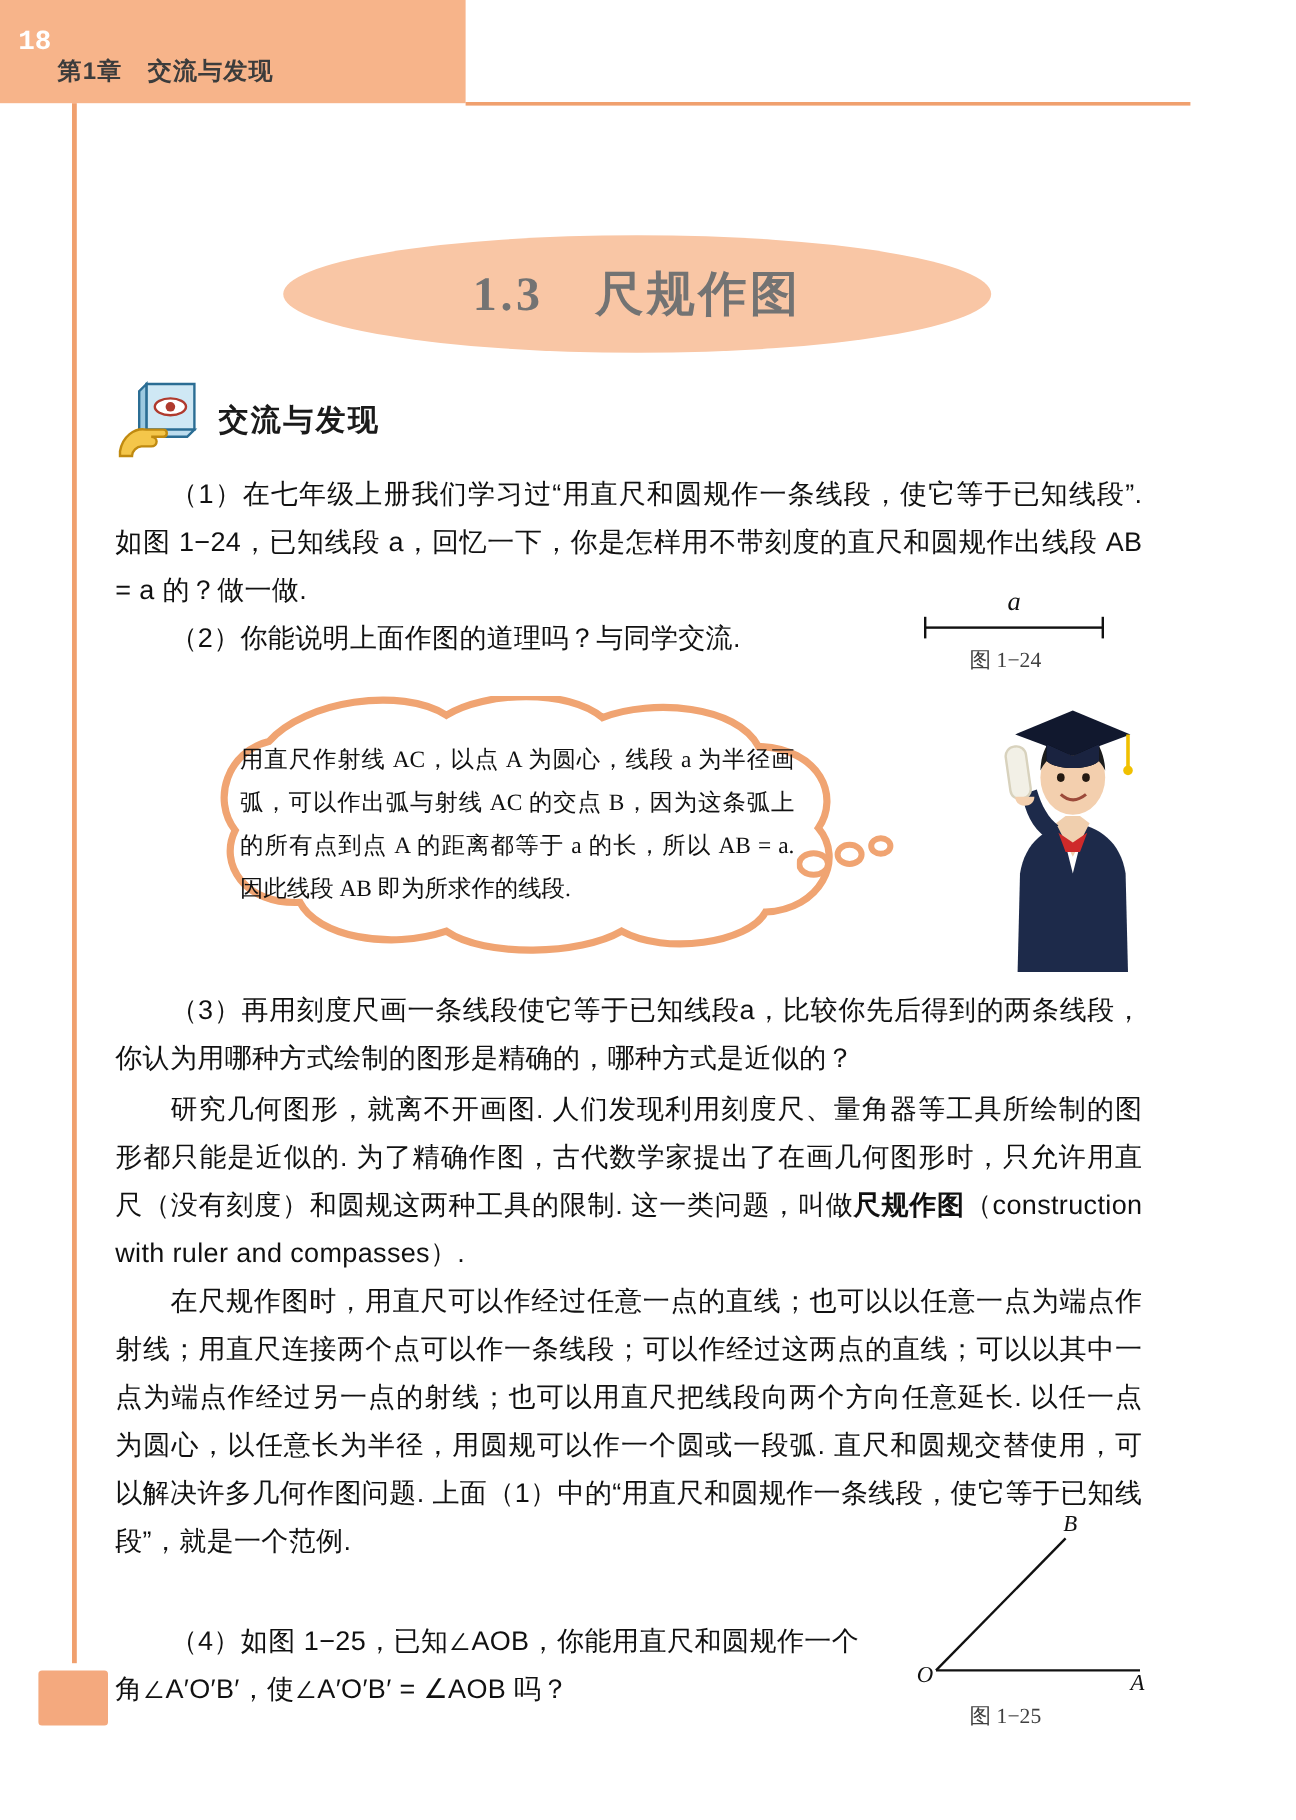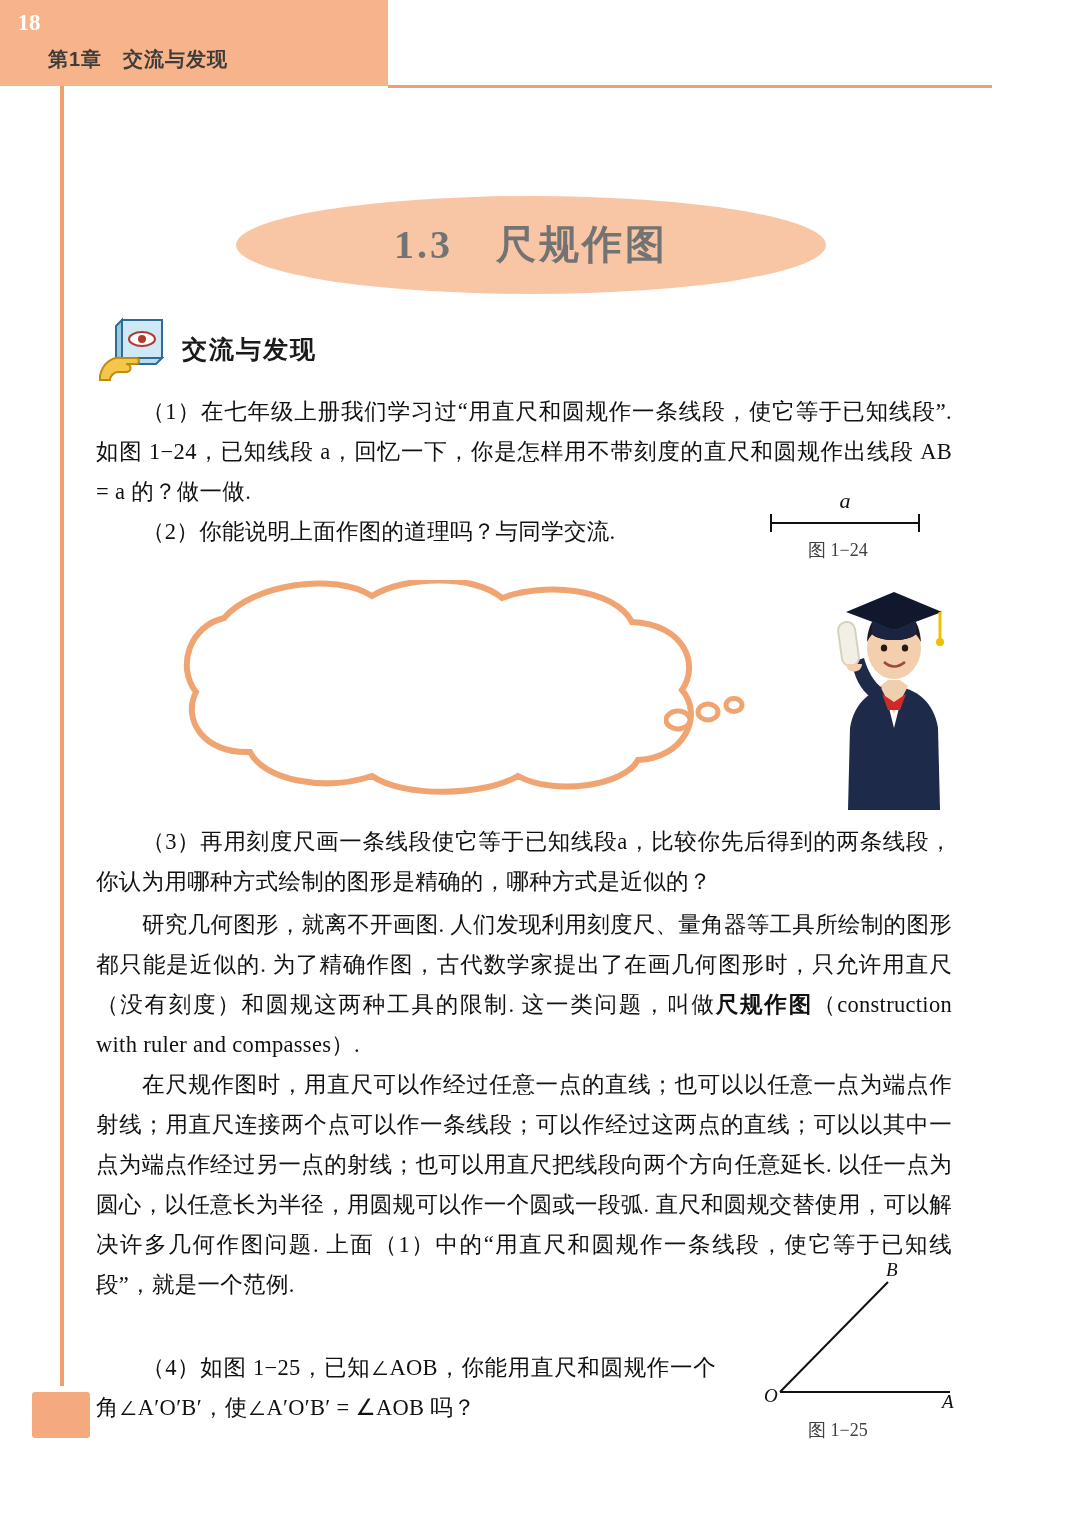--- a/index.html
+++ b/index.html
@@ -30,23 +30,23 @@
   .left-bar{
     position:absolute;left:60px;top:86px;width:4px;height:1300px;
     background:#f0a06e;
   }
   
   .page-num-box{
     position:absolute;left:32px;top:1392px;width:58px;height:46px;
     background:#f4a97e;border-radius:3px;
   }
   .page-num{
-    position:absolute;left:0;top:0;width:58px;height:46px;
+    position:absolute;left:0;top:12px;width:58px;height:46px;
     line-height:46px;text-align:center;
-    font-family:Liberation Serif, serif;
+    font-family:Liberation Mono, monospace;
     font-size:23px;color:#ffffff;font-weight:bold;
   }
   
   .title-oval{
     position:absolute;left:236px;top:196px;width:590px;height:98px;
     background:#f9c6a5;
     border-radius:50% / 50%;
   }
   .title-text{
     position:absolute;left:236px;top:196px;width:590px;height:98px;
@@ -61,21 +61,21 @@
   }
   .sec-heading{
     position:absolute;left:182px;top:333px;
     font-family:Liberation Mono, monospace;
     font-size:25px;font-weight:bold;color:#1a1a1a;
     letter-spacing:2px;white-space:nowrap;
   }
   
   .para{
     position:absolute;
-    font-family:Liberation Serif, serif;
+    font-family:Liberation Sans, sans-serif;
     font-size:22.5px;
     line-height:40px;
     color:#111;
     text-align:justify;
     letter-spacing:0.3px;
   }
   .indent{ text-indent:46px; }
   b.kw{ font-weight:bold; }
   
   .fig24{
@@ -166,20 +166,21 @@
              C380 216 300 218 268 196
              C220 212 160 200 146 172
              C100 174 78 140 92 112
              C72 86 86 46 120 38 Z" fill="#ffffff" stroke="#f0a472" stroke-width="6"></path>
   </svg>
   <svg style="position:absolute;left:560px;top:112px;" width="86" height="46" viewBox="0 0 86 46">
     <ellipse cx="14" cy="28" rx="12" ry="9" fill="#ffffff" stroke="#f0a472" stroke-width="5"></ellipse>
     <ellipse cx="44" cy="20" rx="10" ry="8" fill="#ffffff" stroke="#f0a472" stroke-width="5"></ellipse>
     <ellipse cx="70" cy="13" rx="8" ry="6.5" fill="#ffffff" stroke="#f0a472" stroke-width="5"></ellipse>
   </svg>
+  <div class="cloud-text">用直尺作射线 AC，以点 A 为圆心，线段 a 为半径画弧，可以作出弧与射线 AC 的交点 B，因为这条弧上的所有点到点 A 的距离都等于 a 的长，所以 AB = a. 因此线段 AB 即为所求作的线段.</div>
 </div>
 
 <div class="photo">
   <svg width="148" height="232" viewBox="0 0 148 232">
     <rect x="0" y="0" width="148" height="232" fill="#ffffff"></rect>
 
     <path d="M28 232 L30 150 C34 124 52 110 74 108 C96 110 114 124 118 150 L120 232 Z" fill="#1d2a4a"></path>
     <path d="M64 110 L74 150 L84 110 C80 106 68 106 64 110 Z" fill="#ffffff"></path>
 
     <path d="M60 108 L74 136 L88 108 L80 102 L68 102 Z" fill="#f0cfae"></path>

